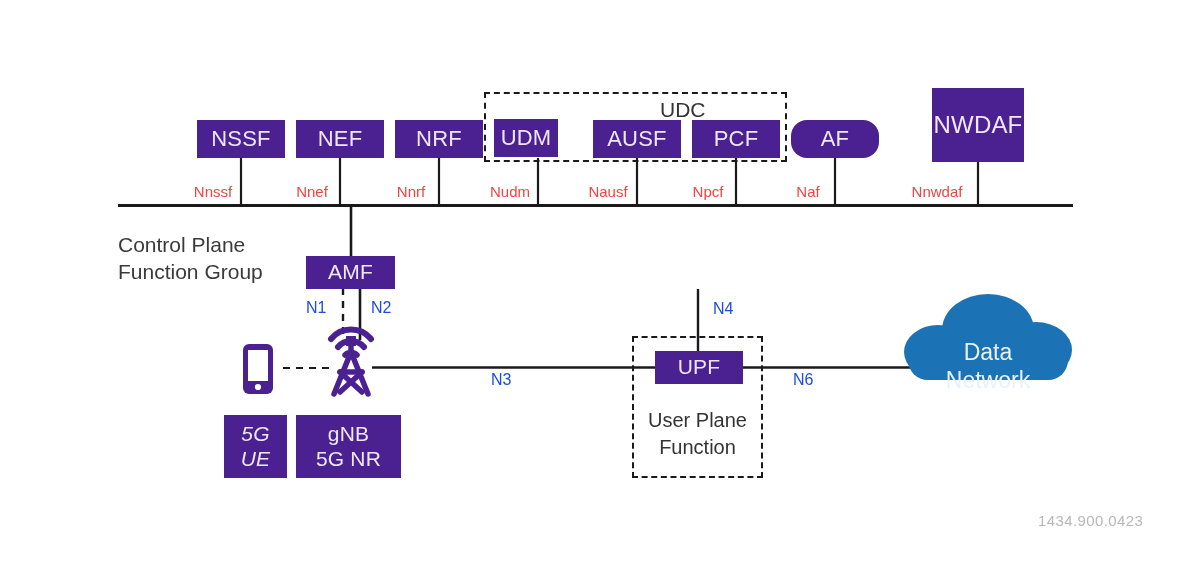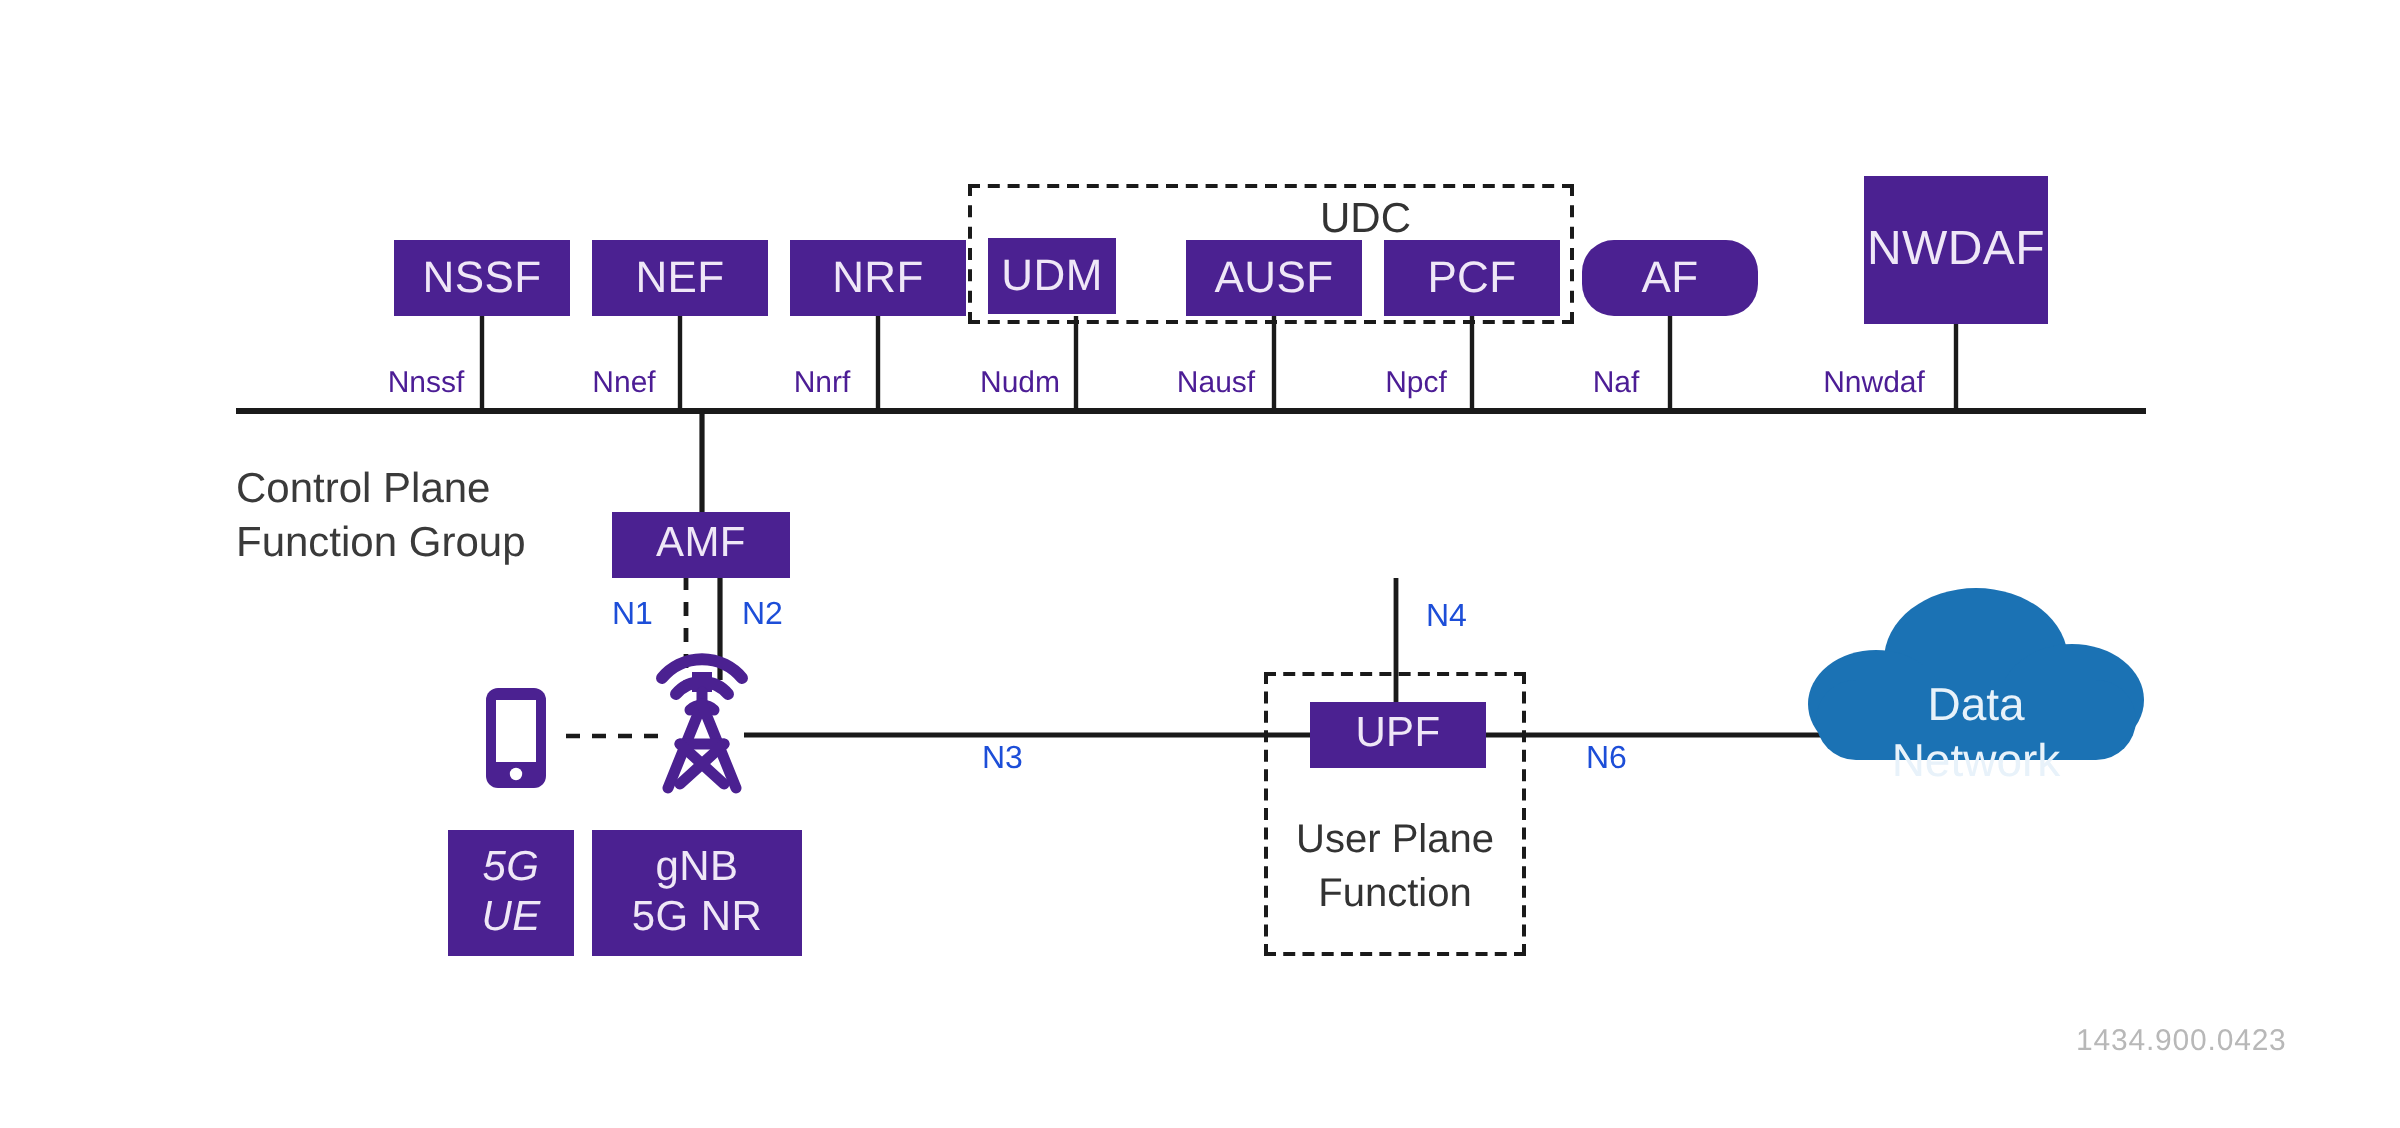--- a/index.html
+++ b/index.html
@@ -45,21 +45,21 @@
   }
   .nf.top { height: 38px; font-size: 22px; }
   .nf.tall { font-size: 24px; }
   .nf.mid { height: 33px; font-size: 21px; }
   .nf.stack { font-size: 21px; }
 
   
   .sbi-label {
     position: absolute;
     font-size: 15px;
-    color: #4c1d95;
+    color: #ef4444;
     text-align: center;
     font-family: "Liberation Sans", sans-serif;
   }
   
   .txt {
     position: absolute;
     color: #333333;
     font-family: "Liberation Sans", sans-serif;
     white-space: pre-line;
   }

